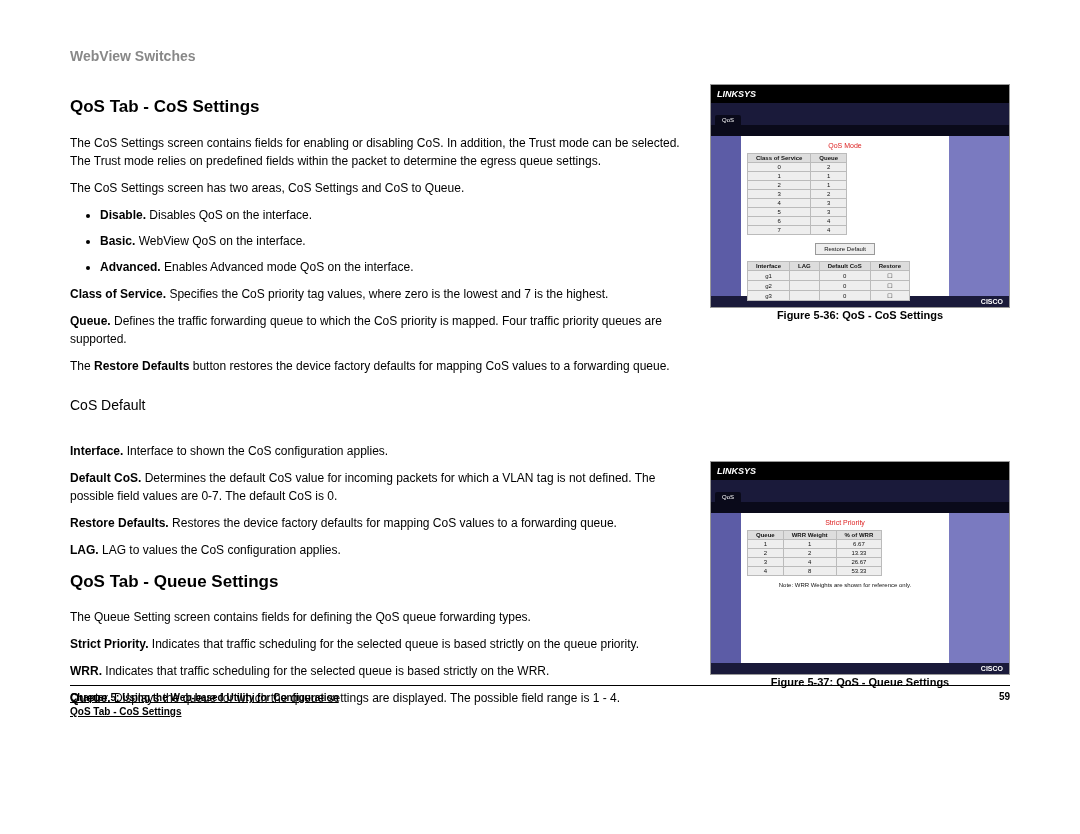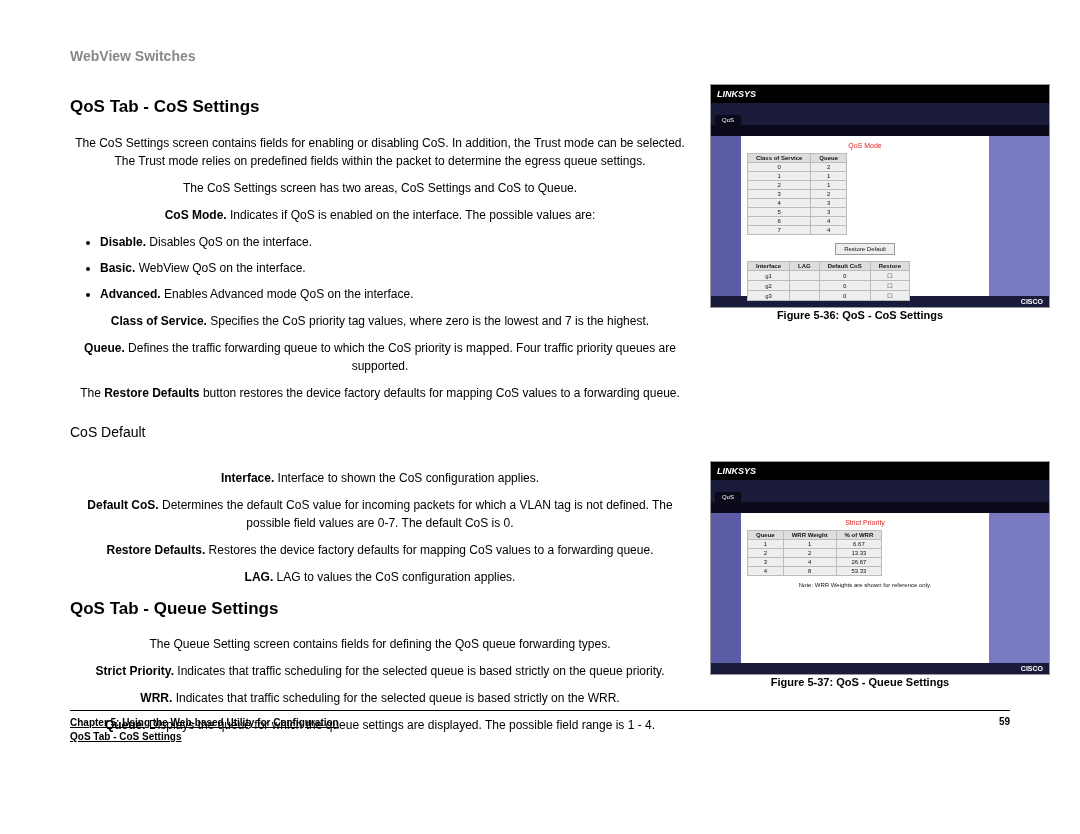--- a/index.html
+++ b/index.html
@@ -33,21 +33,20 @@
   h2 {
     font-size: 14px;
     font-weight: normal;
     margin: 20px 0 26px 0;
   }
   .body-text {
     line-height: 1.5;
   }
   p {
     margin: 9px 0;
-    text-align: center;
   }
   ul {
     margin: 6px 0 6px 30px;
     padding: 0;
   }
   ul li {
     list-style: disc;
     margin: 8px 0;
   }
   .bold {
@@ -70,21 +69,21 @@
     margin-bottom: 30px;
     text-align: center;
   }
   .figure-caption {
     font-size: 11px;
     font-weight: bold;
     margin-top: 1px;
   }
   
   .screenshot {
-    width: 340px;
+    width: 300px;
     border: 1px solid #999;
     background: #fff;
     box-sizing: border-box;
   }
   .ss-top {
     background: #000;
     color: #fff;
     font-size: 9px;
     font-weight: bold;
     padding: 4px 6px;
@@ -205,23 +204,20 @@
 <div class="page">
   <div class="running-header">WebView Switches</div>
 
   <div class="content-row">
     <div class="left-col body-text">
 
       <h1>QoS Tab - CoS Settings</h1>
       <p>The CoS Settings screen contains fields for enabling or disabling CoS. In addition, the Trust mode can be selected. The Trust mode relies on predefined fields within the packet to determine the egress queue settings.</p>
       <p>The CoS Settings screen has two areas, CoS Settings and CoS to Queue.</p>
 
-      <p>
-        <span class="bold">CoS Mode.</span><span> Indicates if QoS is enabled on the interface. The possible values are:</span>
-      </p>
 
       <ul>
         <li><span class="bold">Disable.</span><span> Disables QoS on the interface.</span></li>
         <li><span class="bold">Basic.</span><span> WebView QoS on the interface.</span></li>
         <li><span class="bold">Advanced.</span><span> Enables Advanced mode QoS on the interface.</span></li>
       </ul>
 
       <p>
         <span class="bold">Class of Service.</span><span> Specifies the CoS priority tag values, where zero is the lowest and 7 is the highest.</span>
       </p>

